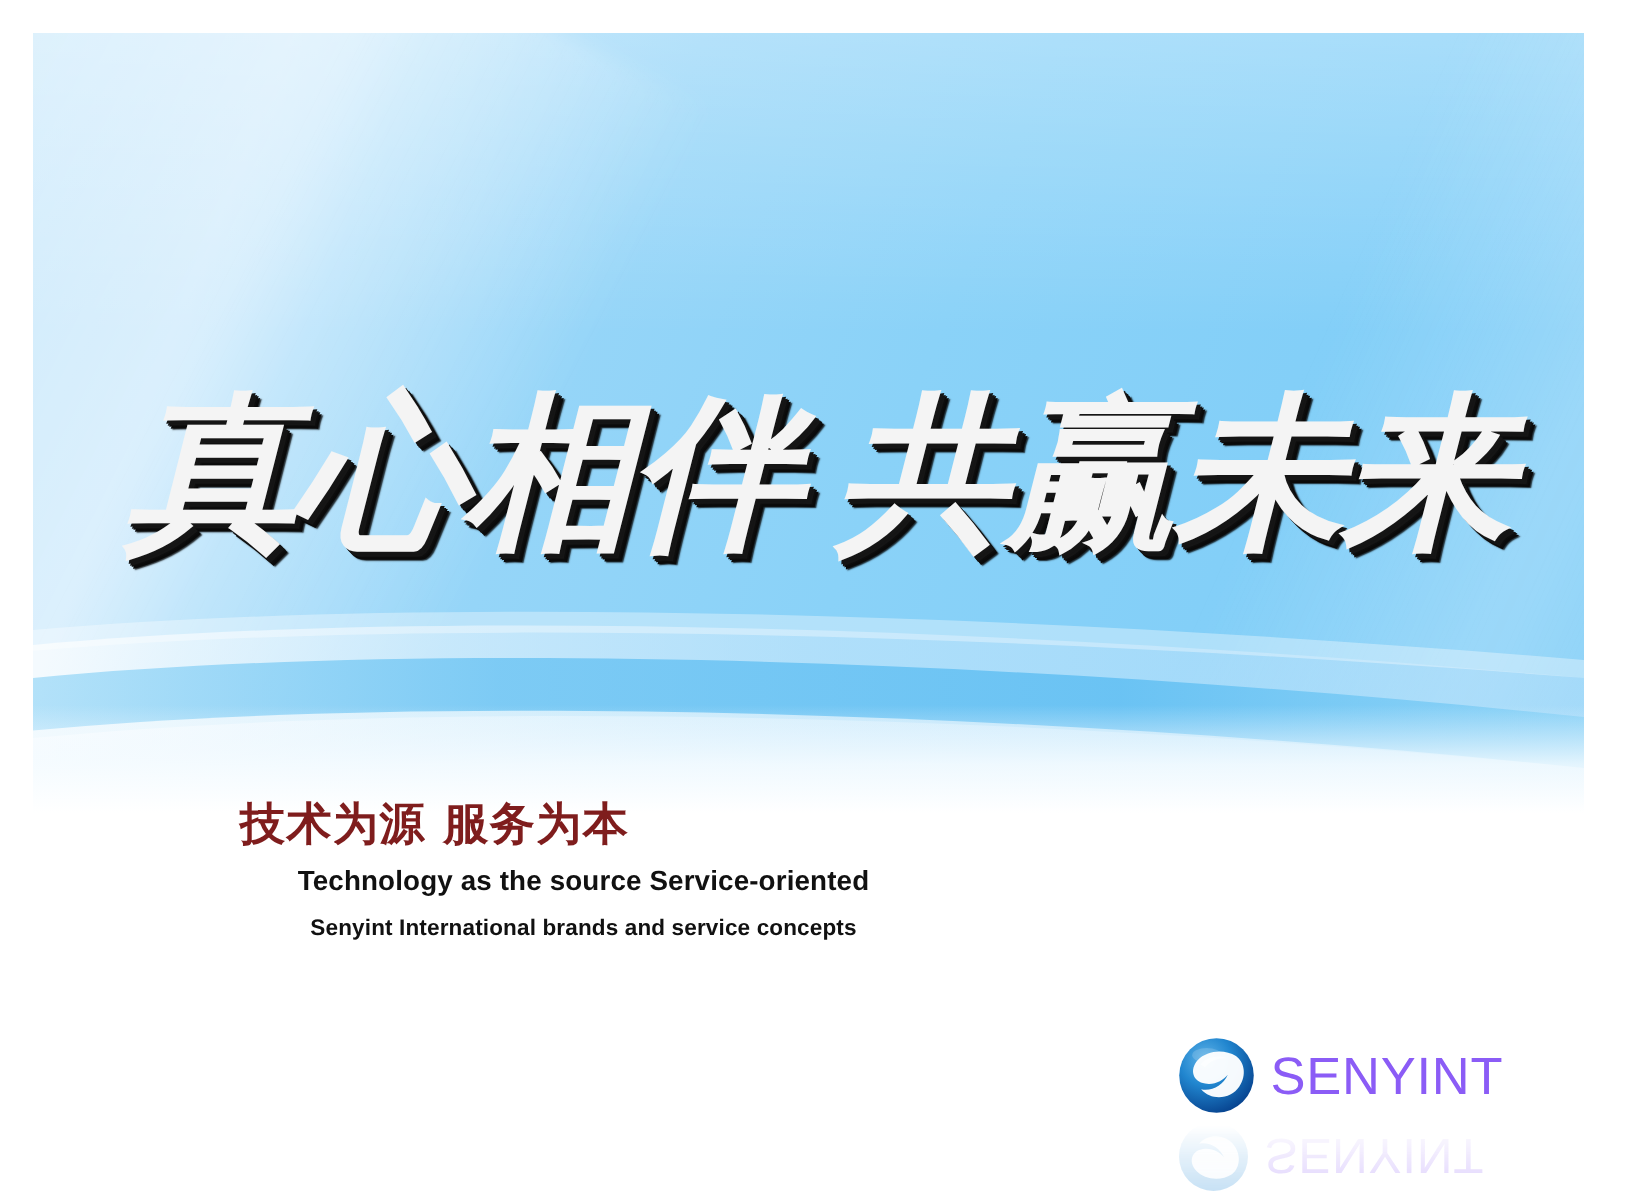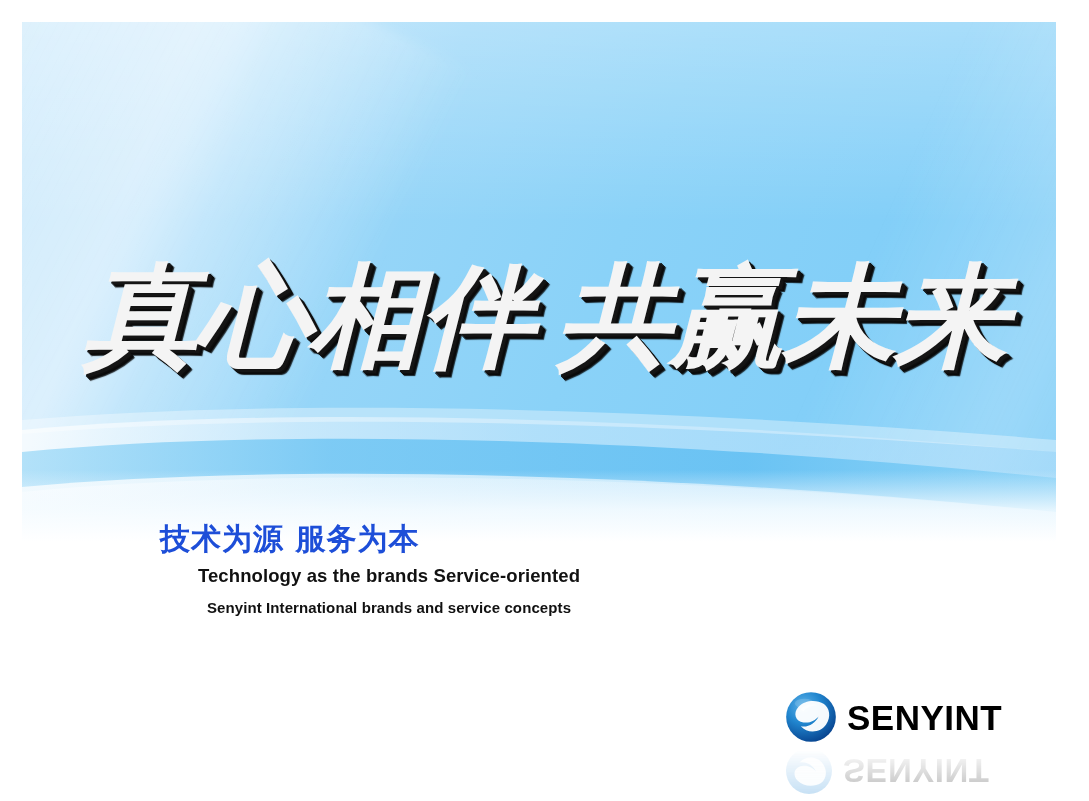--- a/index.html
+++ b/index.html
@@ -114,26 +114,26 @@
   .headline .gap { display:inline-block; width:34px; }
 
   
   .subblock {
     position: absolute;
     left: 22px;
     top: 520px;
     width: 1034px;
   }
   .sub-cn {
-    margin: 0 0 4px 0;
+    margin: 11px 0 4px 0;
     padding-left: 138px;
     font-family: "DejaVu Sans", "Liberation Sans", sans-serif;
     font-size: 30px;
     font-weight: 700;
-    color: #1d4ed8;
+    color: #7f1d1d;
     letter-spacing: 1px;
     line-height: 1.25;
   }
   .sub-en1, .sub-en2 {
     margin: 0;
     text-align: center;
     padding-right: 300px;
     font-family: "Liberation Sans", "DejaVu Sans", sans-serif;
     font-weight: 700;
     color: #111111;
@@ -154,23 +154,23 @@
     position: absolute;
     left: 0; top: 0;
     display: flex;
     align-items: center;
     gap: 9px;
   }
   .logo-mark { width: 54px; height: 54px; display:block; }
   .logo-word {
     font-family: "Liberation Sans", "DejaVu Sans", sans-serif;
     font-size: 35px;
-    font-weight: 700;
+    font-weight: 400;
     letter-spacing: 0.5px;
-    color: #000000;
+    color: #8b5cf6;
     line-height: 1;
   }
   .logo-reflection {
     position: absolute;
     left: 0;
     top: 56px;
     display: flex;
     align-items: center;
     gap: 9px;
     transform: scaleY(-1);
@@ -237,21 +237,21 @@
       </g>
     </svg>
   </div>
 
   <div class="headline">
     <span class="hl-text">真心相伴</span><span class="gap"></span><span class="hl-text">共赢未来</span>
   </div>
 
   <div class="subblock">
     <p class="sub-cn">技术为源  服务为本</p>
-    <p class="sub-en1">Technology as the brands Service-oriented</p>
+    <p class="sub-en1">Technology as the source Service-oriented</p>
     <p class="sub-en2">Senyint International brands and service concepts</p>
   </div>
 
   <div class="logo">
 
     <div class="logo-main">
       <svg class="logo-mark" viewBox="0 0 100 100" xmlns="http://www.w3.org/2000/svg">
         <defs>
           <radialGradient id="globeGrad" cx="35%" cy="28%" r="78%">
             <stop offset="0%" stop-color="#5fb3e8"></stop>

